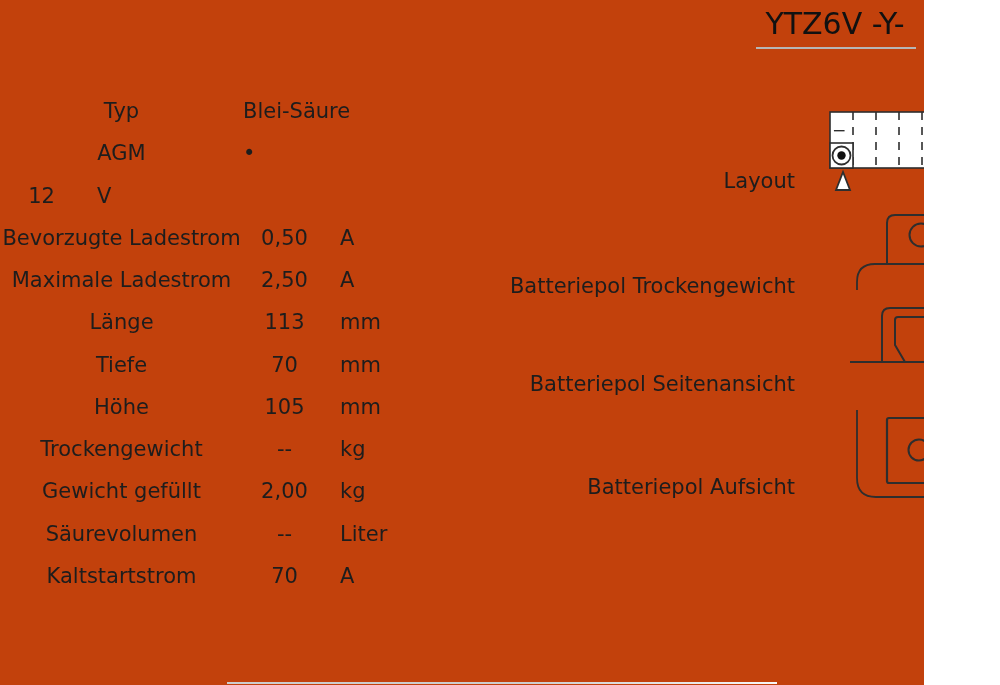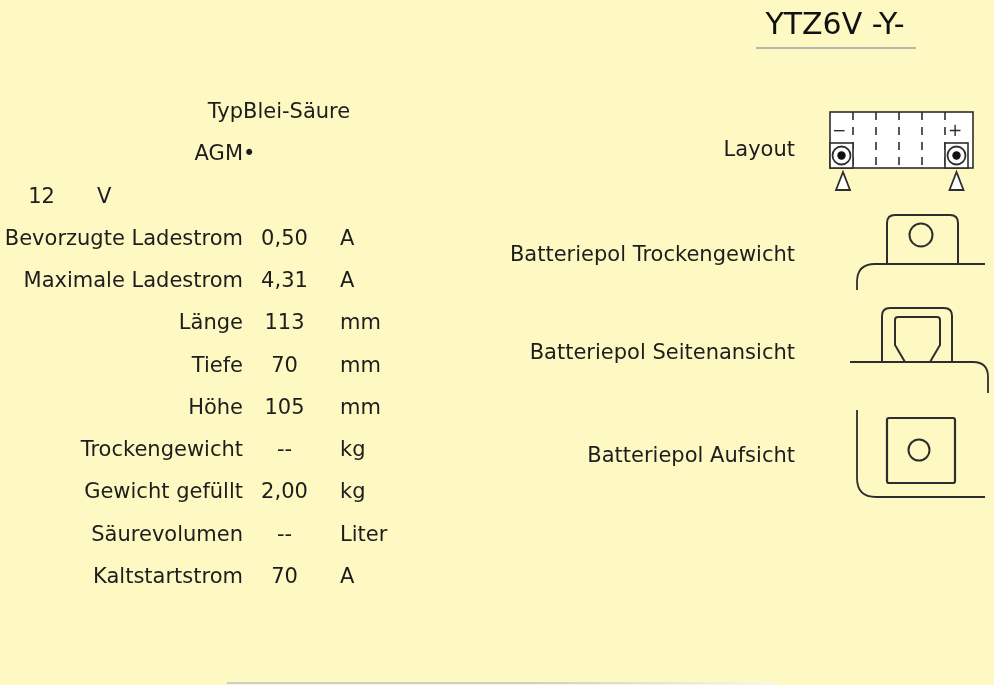--- a/index.html
+++ b/index.html
@@ -1,38 +1,38 @@
 <!DOCTYPE html>
 <html><head>
 <meta charset="utf-8">
 <style>
   html,body { margin:0; padding:0; background:#fff; }
   #page {
-    position:relative; width:994px; height:685px; background:#fef9c3;
+    position:relative; width:924px; height:685px; background:#c2410c;
     font-family:"DejaVu Sans","Liberation Sans",sans-serif; color:#1d1d1d;
     overflow:hidden;
   }
   .title {
     position:absolute; left:640px; top:3px; width:390px;
     text-align:center; font-size:30px; line-height:42px; color:#111;
     white-space:nowrap;
   }
   .title-underline {
     position:absolute; left:756px; top:47px; width:160px; height:2px;
     background:#b6b6b6;
   }
   .spec-table { position:absolute; left:0; top:90px; width:480px; }
   .row { display:flex; height:42.25px; align-items:center; font-size:21px; }
-  .cell-label  { width:243px; text-align:right; white-space:nowrap; }
+  .cell-label  { width:243px; text-align:center; white-space:nowrap; }
   .cell-value  { width:83px;  text-align:center; white-space:nowrap; }
   .cell-unit   { margin-left:14px; text-align:left; white-space:nowrap; }
   .cell-center { width:185px; text-align:left; white-space:nowrap; }
   .rlabel {
     position:absolute; left:500px; width:295px; text-align:right;
-    font-size:21px; line-height:24px; white-space:nowrap;
+    font-size:21px; line-height:24px; white-space:nowrap;margin-top:32px;
   }
   .rlabel-layout { top:137px; }
   .rlabel-front  { top:242px; }
   .rlabel-side   { top:340px; }
   .rlabel-top    { top:443px; }
   .icon { position:absolute; }
   .icon-layout { left:825px; top:105px; }
   .icon-front  { left:840px; top:203px; }
   .icon-side   { left:840px; top:300px; }
   .icon-top    { left:840px; top:398px; }
@@ -63,21 +63,21 @@
         <div class="cell-value">12</div>
         <div class="cell-unit">V</div>
       </div>
       <div class="row">
         <div class="cell-label">Bevorzugte Ladestrom</div>
         <div class="cell-value">0,50</div>
         <div class="cell-unit">A</div>
       </div>
       <div class="row">
         <div class="cell-label">Maximale Ladestrom</div>
-        <div class="cell-value">4,31</div>
+        <div class="cell-value">2,50</div>
         <div class="cell-unit">A</div>
       </div>
       <div class="row">
         <div class="cell-label">Länge</div>
         <div class="cell-value">113</div>
         <div class="cell-unit">mm</div>
       </div>
       <div class="row">
         <div class="cell-label">Tiefe</div>
         <div class="cell-value">70</div>

